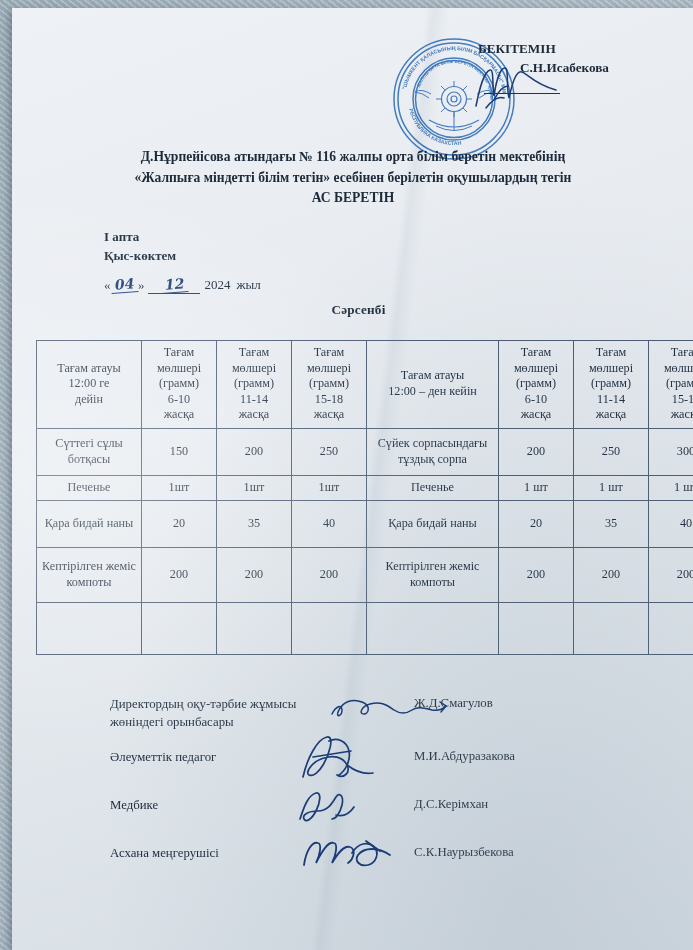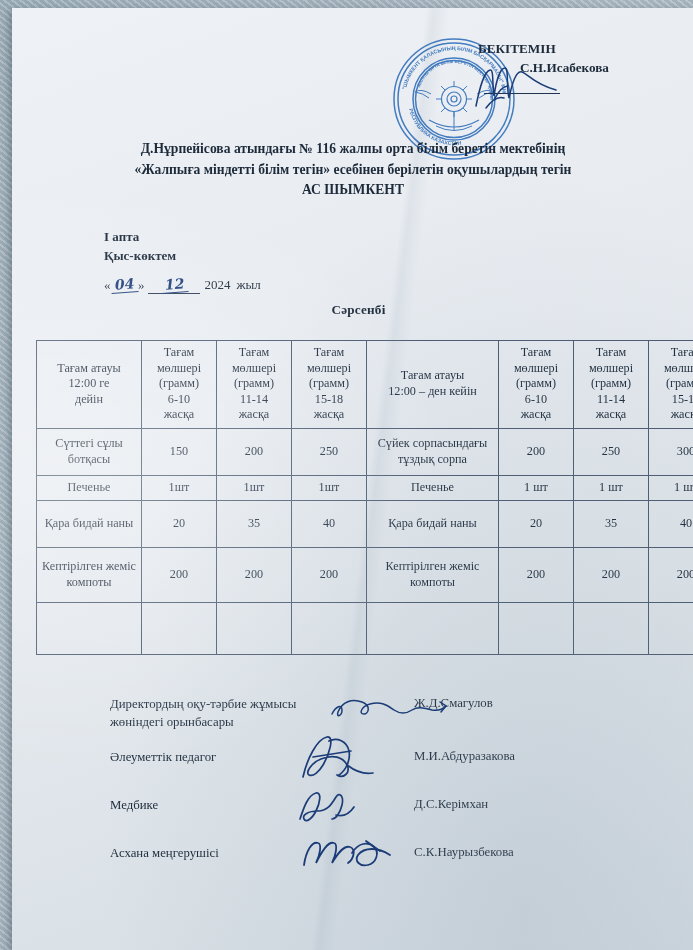--- a/index.html
+++ b/index.html
@@ -89,21 +89,21 @@
     top: 48px;
     width: 130px;
     height: 56px;
     z-index: 6;
   }
 
   
   #title {
     position: absolute;
     left: 44px;
-    top: 131px;
+    top: 139px;
     width: 594px;
     text-align: center;
     font-size: 13.6px;
     font-weight: bold;
     line-height: 1.52;
     z-index: 4;
   }
 
   
   #weekinfo {
@@ -269,21 +269,21 @@
     <g fill="none" stroke="#1b3c77" stroke-width="1.5" stroke-linecap="round">
       <path d="M12,50 C16,30 20,16 26,14 C30,13 28,28 30,40 C32,26 36,12 41,12 C45,12 42,30 45,42 C48,28 52,14 58,16 C64,18 70,28 92,34"></path>
       <path d="M30,44 C34,36 38,30 44,30"></path>
       <path d="M22,52 C28,44 34,40 40,42"></path>
     </g>
   </svg>
 
   <div id="title">
     <div>Д.Нұрпейісова атындағы № 116 жалпы орта білім беретін мектебінің</div>
     <div>«Жалпыға міндетті білім тегін» есебінен берілетін оқушылардың тегін</div>
-    <div>АС ШЫМКЕНТ</div>
+    <div>АС БЕРЕТІН</div>
   </div>
 
   <div id="weekinfo">
     <div>I апта</div>
     <div>Қыс-көктем</div>
   </div>
 
   <div id="dateline">
     <span class="q">«</span>
     <span class="hand">04</span>

